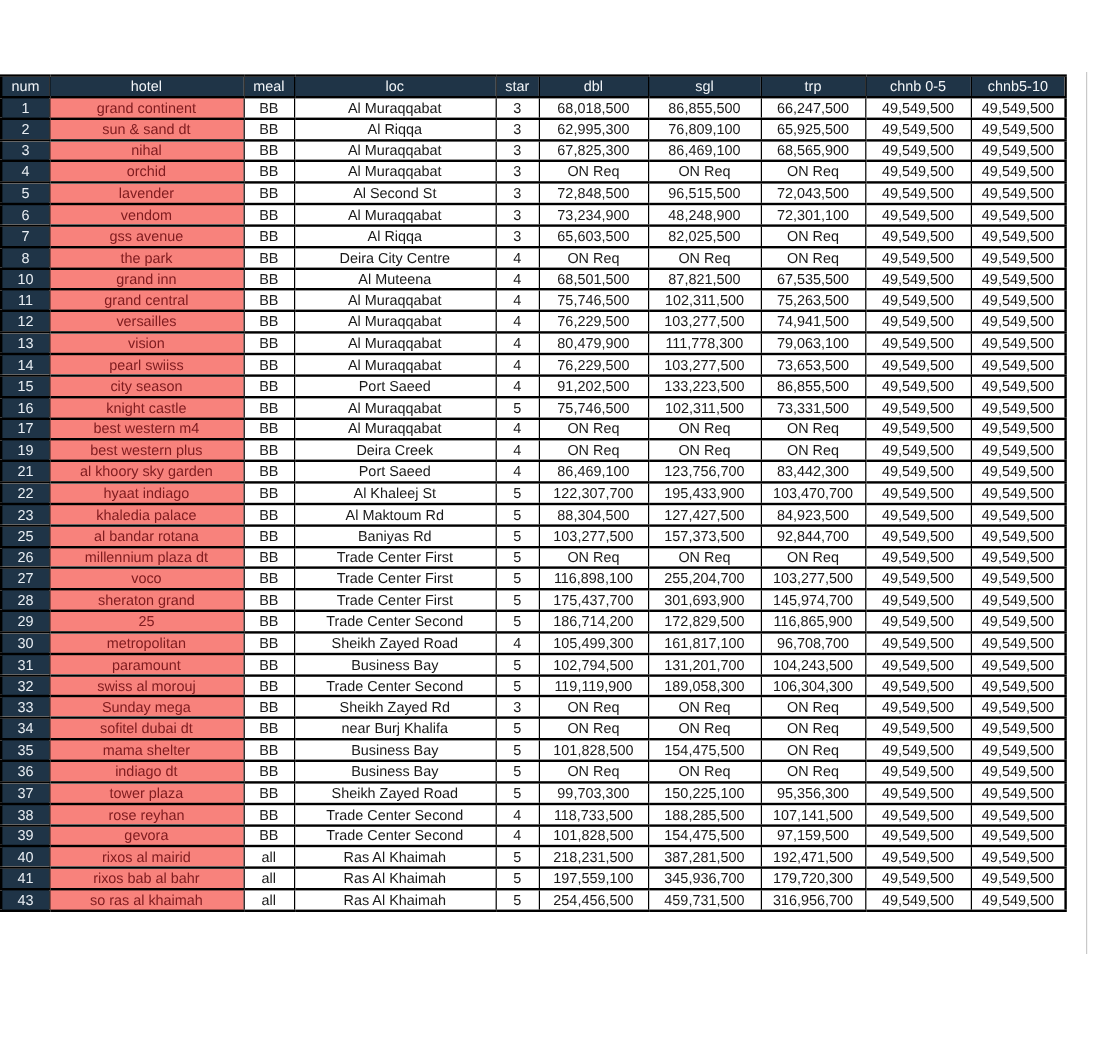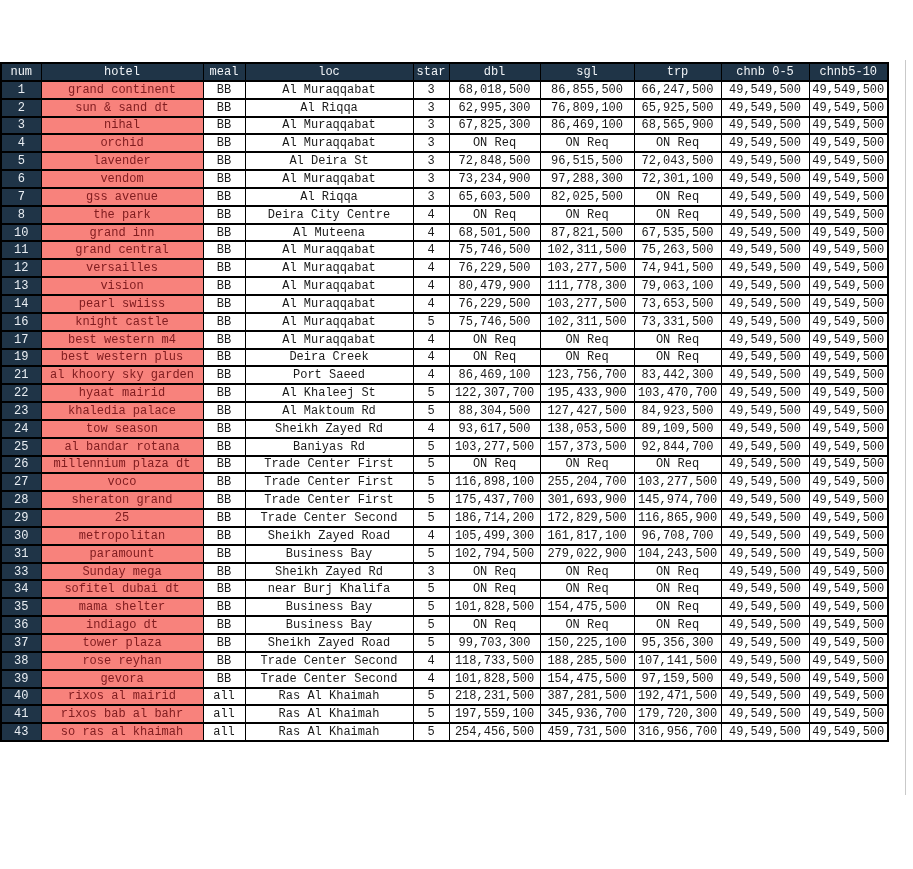--- a/index.html
+++ b/index.html
@@ -8,21 +8,20 @@
     width: 913px;
     height: 869px;
     background: #ffffff;
     font-family: "Liberation Sans", sans-serif;
     overflow: hidden;
   }
   .sheet {
     position: absolute;
     left: 0;
     top: 62px;
-    font-family: Liberation Mono, monospace;
   }
   table.price-table {
     border-collapse: collapse;
     table-layout: fixed;
     width: 887px;
     border: 2px solid #000000;
   }
   table.price-table td {
     box-sizing: border-box;
     border-left: 1px solid #000000;
@@ -138,36 +137,36 @@
           <td class="col-dbl">ON Req</td>
           <td class="col-sgl">ON Req</td>
           <td class="col-trp">ON Req</td>
           <td class="col-chnb05">49,549,500</td>
           <td class="col-chnb510">49,549,500</td>
         </tr>
         <tr>
           <td class="col-num">5</td>
           <td class="col-hotel">lavender</td>
           <td class="col-meal">BB</td>
-          <td class="col-loc">Al Deira St</td>
+          <td class="col-loc">Al Second St</td>
           <td class="col-star">3</td>
           <td class="col-dbl">72,848,500</td>
           <td class="col-sgl">96,515,500</td>
           <td class="col-trp">72,043,500</td>
           <td class="col-chnb05">49,549,500</td>
           <td class="col-chnb510">49,549,500</td>
         </tr>
         <tr>
           <td class="col-num">6</td>
           <td class="col-hotel">vendom</td>
           <td class="col-meal">BB</td>
           <td class="col-loc">Al Muraqqabat</td>
           <td class="col-star">3</td>
           <td class="col-dbl">73,234,900</td>
-          <td class="col-sgl">97,288,300</td>
+          <td class="col-sgl">48,248,900</td>
           <td class="col-trp">72,301,100</td>
           <td class="col-chnb05">49,549,500</td>
           <td class="col-chnb510">49,549,500</td>
         </tr>
         <tr>
           <td class="col-num">7</td>
           <td class="col-hotel">gss avenue</td>
           <td class="col-meal">BB</td>
           <td class="col-loc">Al Riqqa</td>
           <td class="col-star">3</td>
@@ -243,20 +242,32 @@
           <td class="col-meal">BB</td>
           <td class="col-loc">Al Muraqqabat</td>
           <td class="col-star">4</td>
           <td class="col-dbl">76,229,500</td>
           <td class="col-sgl">103,277,500</td>
           <td class="col-trp">73,653,500</td>
           <td class="col-chnb05">49,549,500</td>
           <td class="col-chnb510">49,549,500</td>
         </tr>
         <tr>
+          <td class="col-num">15</td>
+          <td class="col-hotel">city season</td>
+          <td class="col-meal">BB</td>
+          <td class="col-loc">Port Saeed</td>
+          <td class="col-star">4</td>
+          <td class="col-dbl">91,202,500</td>
+          <td class="col-sgl">133,223,500</td>
+          <td class="col-trp">86,855,500</td>
+          <td class="col-chnb05">49,549,500</td>
+          <td class="col-chnb510">49,549,500</td>
+        </tr>
+        <tr>
           <td class="col-num">16</td>
           <td class="col-hotel">knight castle</td>
           <td class="col-meal">BB</td>
           <td class="col-loc">Al Muraqqabat</td>
           <td class="col-star">5</td>
           <td class="col-dbl">75,746,500</td>
           <td class="col-sgl">102,311,500</td>
           <td class="col-trp">73,331,500</td>
           <td class="col-chnb05">49,549,500</td>
           <td class="col-chnb510">49,549,500</td>
@@ -292,21 +303,21 @@
           <td class="col-loc">Port Saeed</td>
           <td class="col-star">4</td>
           <td class="col-dbl">86,469,100</td>
           <td class="col-sgl">123,756,700</td>
           <td class="col-trp">83,442,300</td>
           <td class="col-chnb05">49,549,500</td>
           <td class="col-chnb510">49,549,500</td>
         </tr>
         <tr>
           <td class="col-num">22</td>
-          <td class="col-hotel">hyaat mairid</td>
+          <td class="col-hotel">hyaat indiago</td>
           <td class="col-meal">BB</td>
           <td class="col-loc">Al Khaleej St</td>
           <td class="col-star">5</td>
           <td class="col-dbl">122,307,700</td>
           <td class="col-sgl">195,433,900</td>
           <td class="col-trp">103,470,700</td>
           <td class="col-chnb05">49,549,500</td>
           <td class="col-chnb510">49,549,500</td>
         </tr>
         <tr>
@@ -315,32 +326,20 @@
           <td class="col-meal">BB</td>
           <td class="col-loc">Al Maktoum Rd</td>
           <td class="col-star">5</td>
           <td class="col-dbl">88,304,500</td>
           <td class="col-sgl">127,427,500</td>
           <td class="col-trp">84,923,500</td>
           <td class="col-chnb05">49,549,500</td>
           <td class="col-chnb510">49,549,500</td>
         </tr>
         <tr>
-          <td class="col-num">24</td>
-          <td class="col-hotel">tow season</td>
-          <td class="col-meal">BB</td>
-          <td class="col-loc">Sheikh Zayed Rd</td>
-          <td class="col-star">4</td>
-          <td class="col-dbl">93,617,500</td>
-          <td class="col-sgl">138,053,500</td>
-          <td class="col-trp">89,109,500</td>
-          <td class="col-chnb05">49,549,500</td>
-          <td class="col-chnb510">49,549,500</td>
-        </tr>
-        <tr>
           <td class="col-num">25</td>
           <td class="col-hotel">al bandar rotana</td>
           <td class="col-meal">BB</td>
           <td class="col-loc">Baniyas Rd</td>
           <td class="col-star">5</td>
           <td class="col-dbl">103,277,500</td>
           <td class="col-sgl">157,373,500</td>
           <td class="col-trp">92,844,700</td>
           <td class="col-chnb05">49,549,500</td>
           <td class="col-chnb510">49,549,500</td>
@@ -405,22 +404,34 @@
           <td class="col-chnb05">49,549,500</td>
           <td class="col-chnb510">49,549,500</td>
         </tr>
         <tr>
           <td class="col-num">31</td>
           <td class="col-hotel">paramount</td>
           <td class="col-meal">BB</td>
           <td class="col-loc">Business Bay</td>
           <td class="col-star">5</td>
           <td class="col-dbl">102,794,500</td>
-          <td class="col-sgl">279,022,900</td>
+          <td class="col-sgl">131,201,700</td>
           <td class="col-trp">104,243,500</td>
+          <td class="col-chnb05">49,549,500</td>
+          <td class="col-chnb510">49,549,500</td>
+        </tr>
+        <tr>
+          <td class="col-num">32</td>
+          <td class="col-hotel">swiss al morouj</td>
+          <td class="col-meal">BB</td>
+          <td class="col-loc">Trade Center Second</td>
+          <td class="col-star">5</td>
+          <td class="col-dbl">119,119,900</td>
+          <td class="col-sgl">189,058,300</td>
+          <td class="col-trp">106,304,300</td>
           <td class="col-chnb05">49,549,500</td>
           <td class="col-chnb510">49,549,500</td>
         </tr>
         <tr>
           <td class="col-num">33</td>
           <td class="col-hotel">Sunday mega</td>
           <td class="col-meal">BB</td>
           <td class="col-loc">Sheikh Zayed Rd</td>
           <td class="col-star">3</td>
           <td class="col-dbl">ON Req</td>

